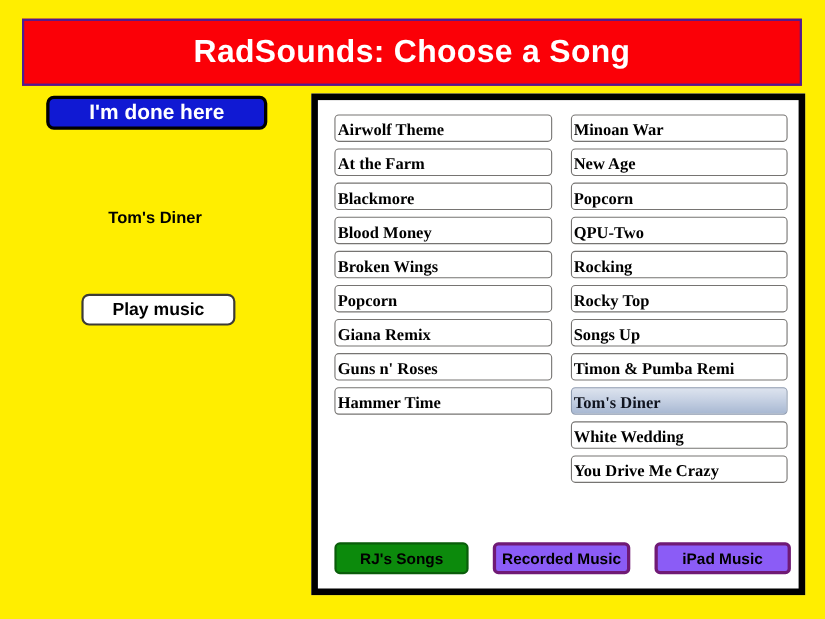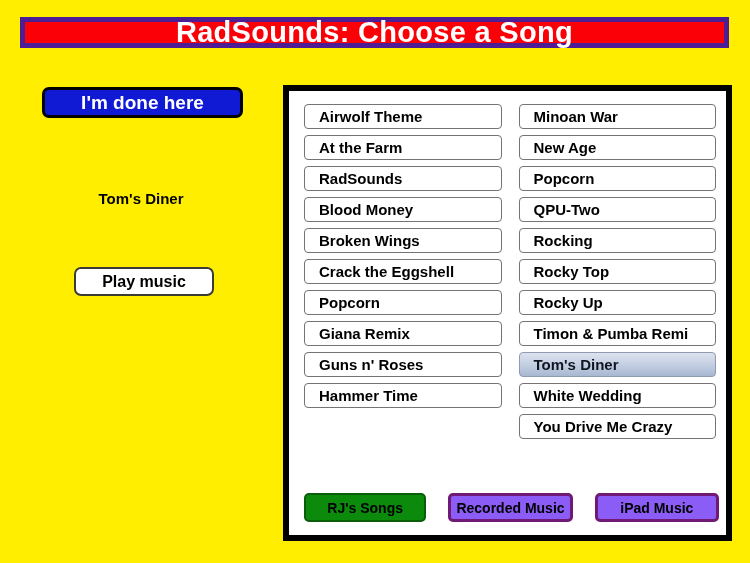--- a/index.html
+++ b/index.html
@@ -14,23 +14,23 @@
     overflow: hidden;
     position: relative;
   }
 
   
   #title-banner {
     position: absolute;
     left: 20px;
     top: 17px;
     width: 709px;
-    height: 31px;
+    height: 61px;
     background: #fb0007;
-    border: 5px solid #4c1d95;
+    border: 2px solid #4c1d95;
     box-sizing: border-box;
     display: flex;
     align-items: center;
     justify-content: center;
   }
   #title-banner .title-text {
     color: #ffffff;
     font-size: 29px;
     font-weight: bold;
     letter-spacing: 0.3px;
@@ -125,24 +125,25 @@
     gap: 6px;
     width: 198px;
   }
   .song-item {
     height: 25px;
     background: #ffffff;
     border: 1px solid #767472;
     border-radius: 4px;
     box-sizing: border-box;
     display: flex;
-    align-items: center;
-    padding-left: 14px;
+    align-items: flex-end;
+    padding-left: 2px;
     overflow: hidden;
     cursor: pointer;
+    font-family: Liberation Serif, serif;
   }
   .song-item .song-label {
     color: #000000;
     font-size: 15px;
     font-weight: bold;
     white-space: nowrap;
   }
   .song-item.selected {
     background: linear-gradient(to bottom, #dde3ee 0%, #c6d1e3 45%, #a8b8d2 100%);
     border-color: #8e9bb0;
@@ -213,32 +214,29 @@
 
   <div id="song-columns">
       <div class="song-column">
         <div class="song-item">
           <span class="song-label">Airwolf Theme</span>
         </div>
         <div class="song-item">
           <span class="song-label">At the Farm</span>
         </div>
         <div class="song-item">
-          <span class="song-label">RadSounds</span>
+          <span class="song-label">Blackmore</span>
         </div>
         <div class="song-item">
           <span class="song-label">Blood Money</span>
         </div>
         <div class="song-item">
           <span class="song-label">Broken Wings</span>
         </div>
         <div class="song-item">
-          <span class="song-label">Crack the Eggshell</span>
-        </div>
-        <div class="song-item">
           <span class="song-label">Popcorn</span>
         </div>
         <div class="song-item">
           <span class="song-label">Giana Remix</span>
         </div>
         <div class="song-item">
           <span class="song-label">Guns n' Roses</span>
         </div>
         <div class="song-item">
           <span class="song-label">Hammer Time</span>
@@ -257,21 +255,21 @@
         <div class="song-item">
           <span class="song-label">QPU-Two</span>
         </div>
         <div class="song-item">
           <span class="song-label">Rocking</span>
         </div>
         <div class="song-item">
           <span class="song-label">Rocky Top</span>
         </div>
         <div class="song-item">
-          <span class="song-label">Rocky Up</span>
+          <span class="song-label">Songs Up</span>
         </div>
         <div class="song-item">
           <span class="song-label">Timon &amp; Pumba Remi</span>
         </div>
         <div class="song-item selected">
           <span class="song-label">Tom's Diner</span>
         </div>
         <div class="song-item">
           <span class="song-label">White Wedding</span>
         </div>

